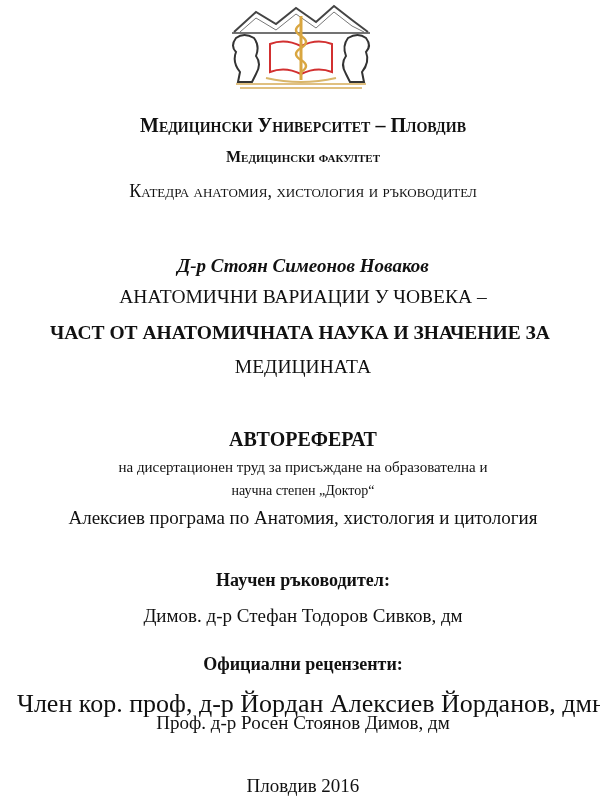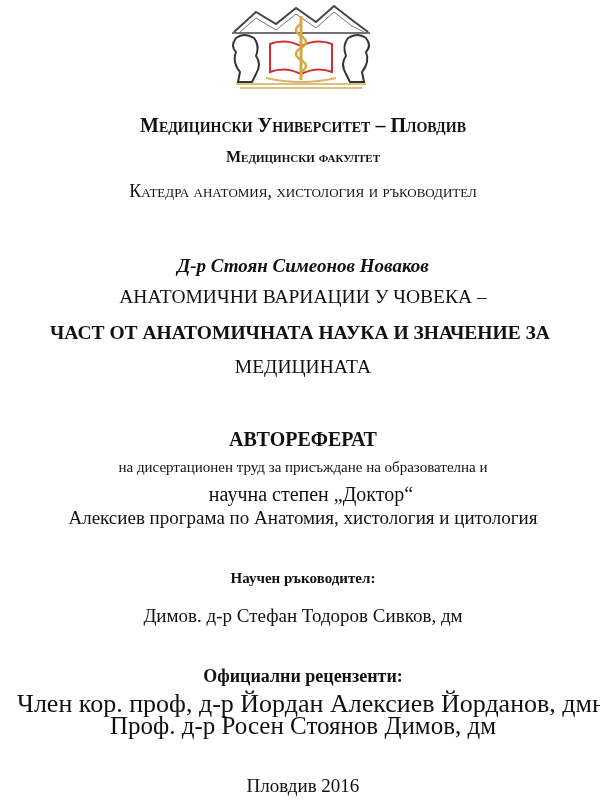--- a/index.html
+++ b/index.html
@@ -10,27 +10,27 @@
     .sc { font-variant: small-caps; font-weight:bold; }
     .univ { top:114px; font-size:20px; }
     .fac { top:148px; font-size:16px; }
     .dept { top:181px; font-size:18px; font-variant:small-caps; }
     .author { top:255px; font-size:19px; font-style:italic; font-weight:bold; }
     .title1 { top:286px; font-size:19.5px; font-weight:normal; }
     .title2 { top:322px; font-size:19.5px; font-weight:bold; left:-10px; width:620px; }
     .title3 { top:356px; font-size:19.5px; font-weight:normal; }
     .abs { top:428px; font-size:20px; font-weight:bold; }
     .d1 { top:459px; font-size:15px; }
-    .d2 { top:483px; font-size:20px;margin-left:8px; }
+    .d2 { top:483px; font-size:14px; }
     .d3 { top:507px; font-size:19px; }
-    .sup-h { top:570px; font-size:15px; font-weight:bold; }
+    .sup-h { top:570px; font-size:18px; font-weight:bold; }
     .sup-n { top:605px; font-size:19px; }
-    .rev-h { top:654px; font-size:18px; font-weight:bold;margin-top:12px; }
+    .rev-h { top:654px; font-size:18px; font-weight:bold; }
     .rev1 { top:689px; font-size:26px; }
-    .rev2 { top:712px; font-size:25px; }
+    .rev2 { top:712px; font-size:19px; }
     .place { top:775px; font-size:19px; }
   </style>
 </head>
 <body>
 
 <div class="logo">
   <svg width="150" height="88" viewBox="0 0 150 88">
 
     <polyline points="8,30 30,10 50,22 70,6 90,20 108,4 126,18 142,30" fill="none" stroke="#444" stroke-width="2"></polyline>
     <polyline points="14,30 30,16 50,28 70,12 90,26 108,10 126,24 138,30" fill="none" stroke="#777" stroke-width="1"></polyline>

